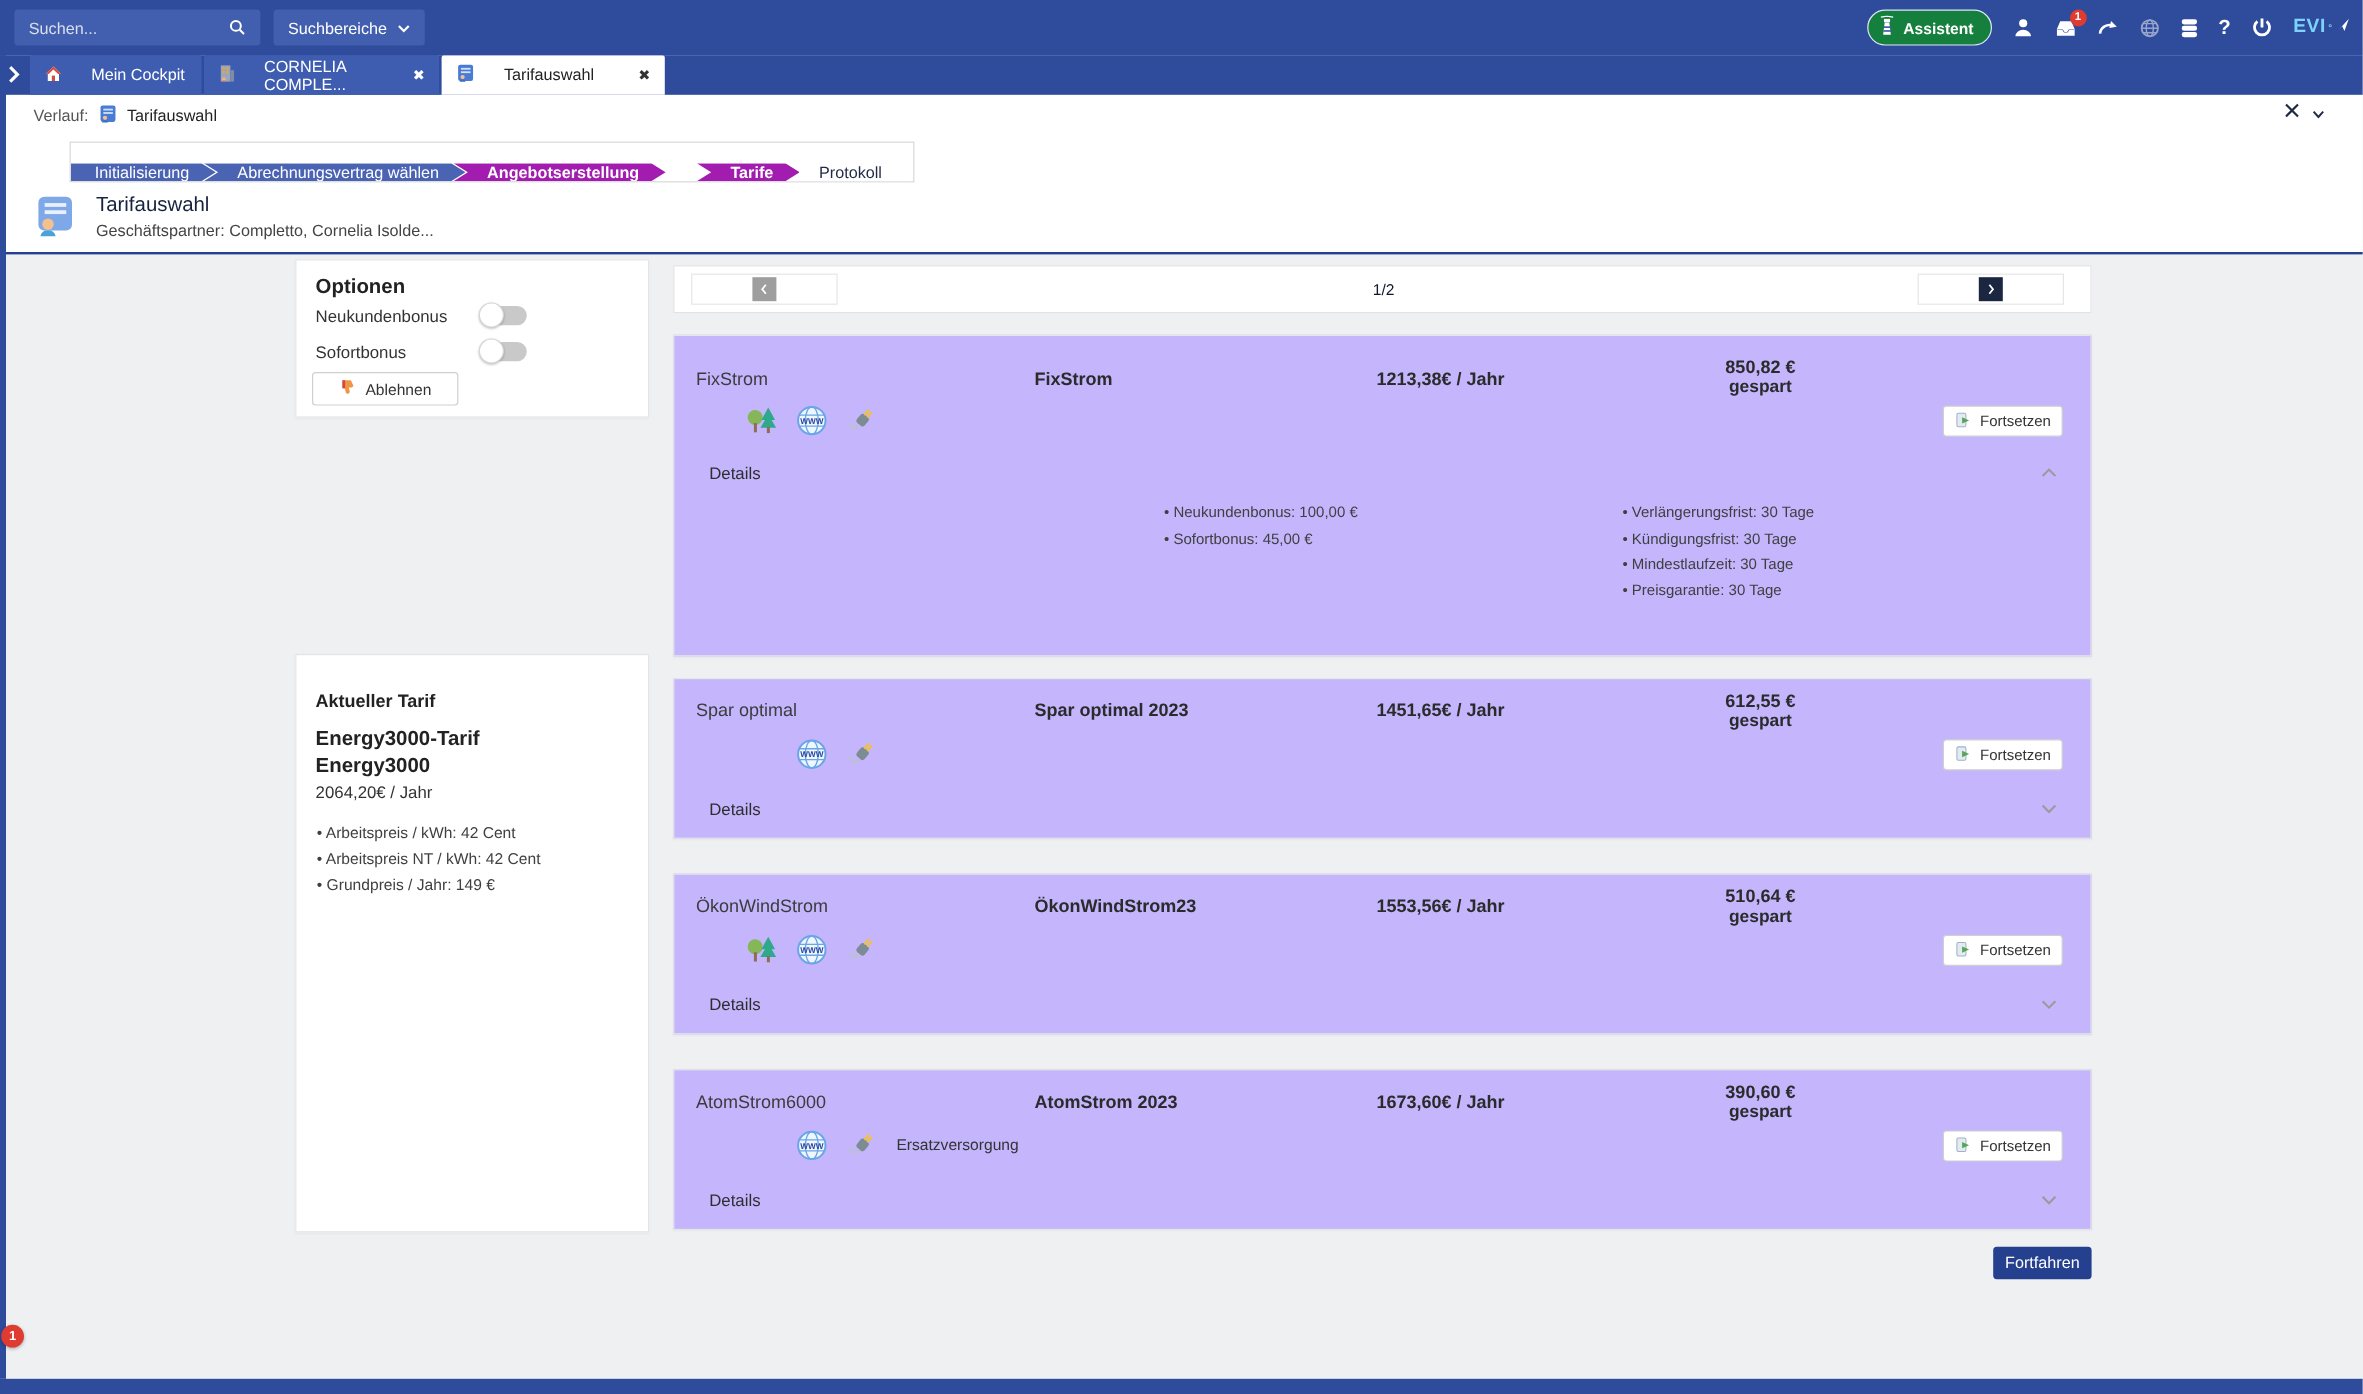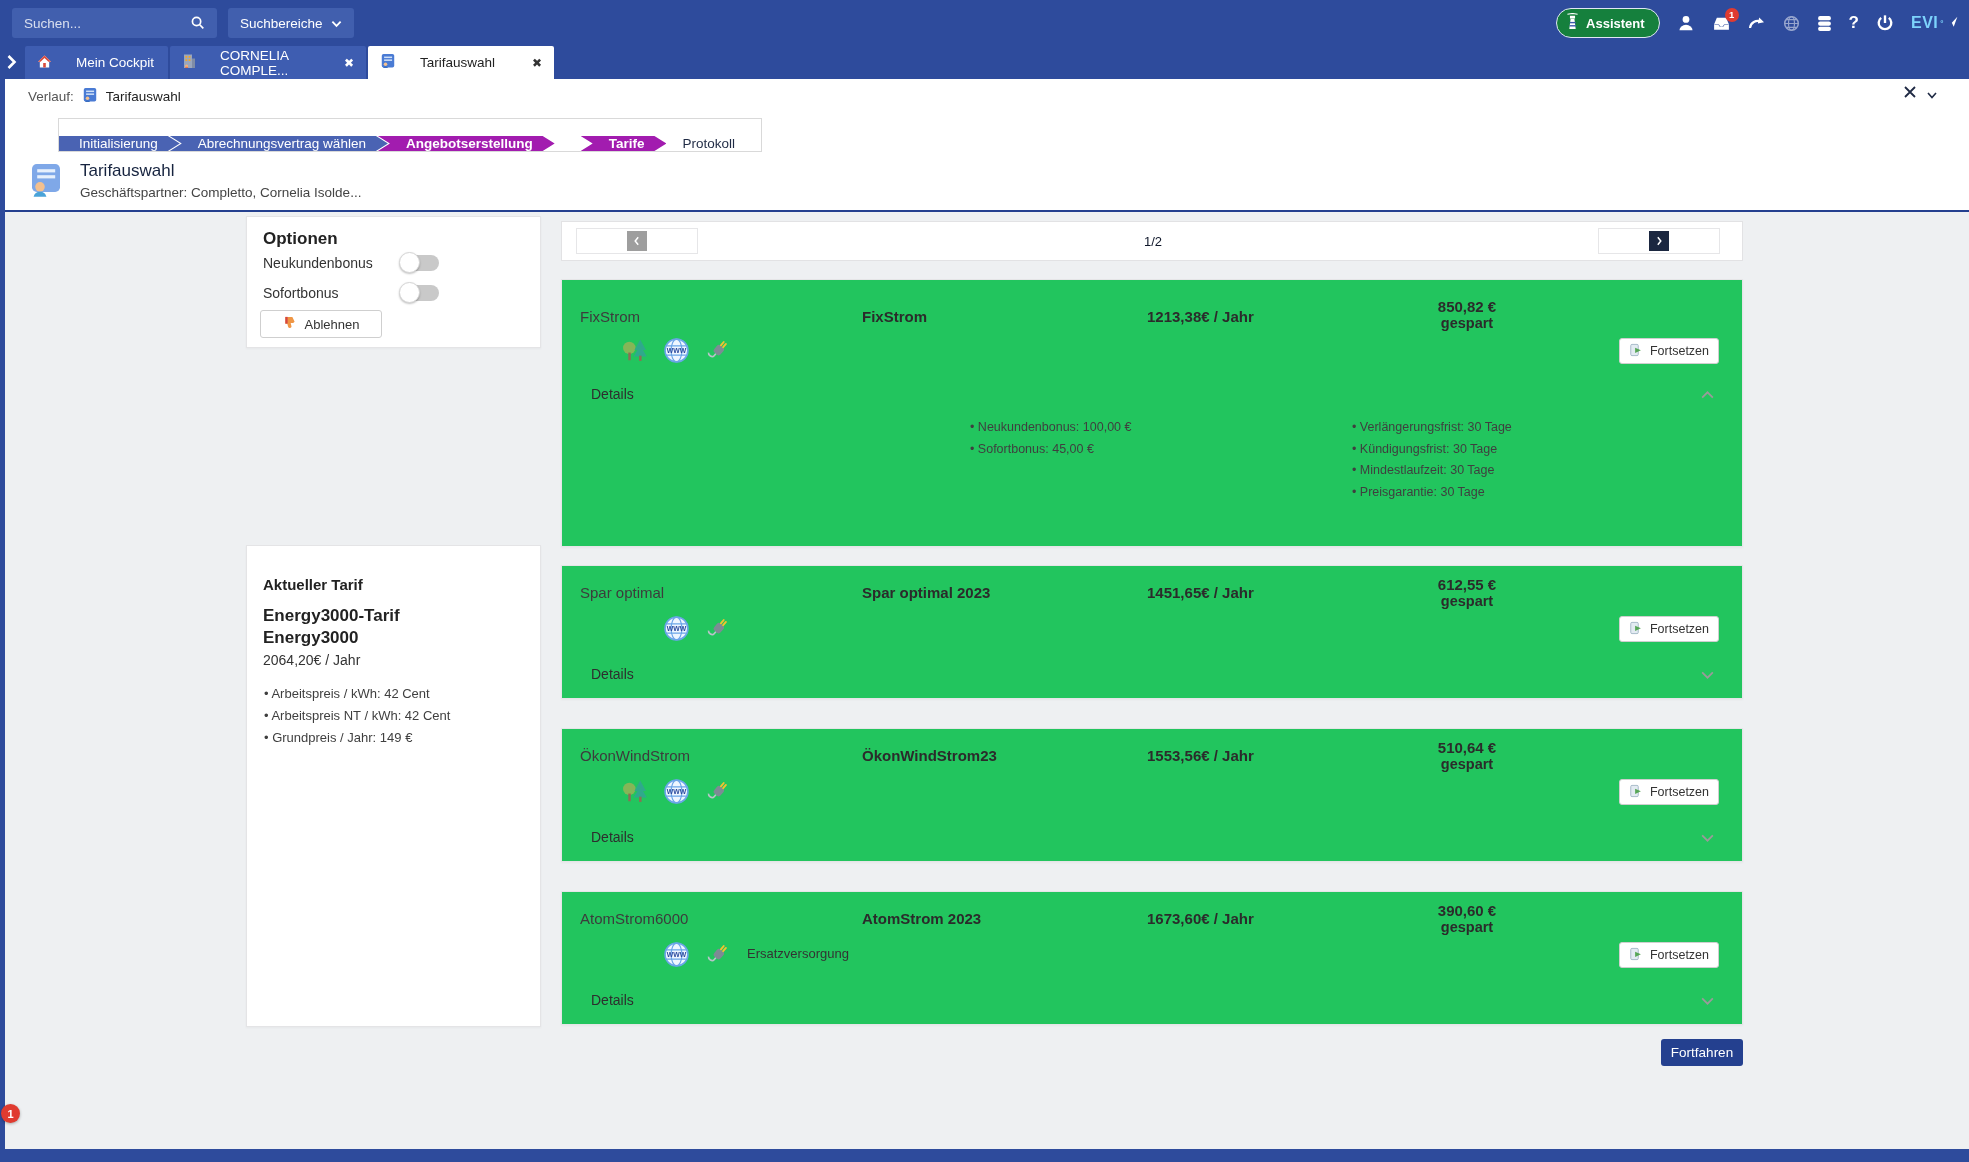--- a/index.html
+++ b/index.html
@@ -89,21 +89,21 @@
 
   
   .main { position:absolute; left:561px; top:212px; width:1182px; height:934px; }
   .pagebar { position:absolute; left:0; top:9px; width:1182px; height:40px; background:#fff; border:1px solid #e2e2e4; }
   .page-btn { position:absolute; top:6px; width:122px; height:26px; background:#fff; border:1px solid #e6e6e8; display:flex; align-items:center; justify-content:center; cursor:pointer; }
   .page-btn .sq { width:20px; height:20px; display:flex; align-items:center; justify-content:center; }
   .page-btn.prev { left:14px; } .page-btn.prev .sq { background:#9e9e9e; }
   .page-btn.next { left:1036px; } .page-btn.next .sq { background:#1b2740; }
   .page-ind { position:absolute; left:0; top:12px; width:1182px; text-align:center; font-size:13px; color:#0f172a; }
 
-  .card { position:absolute; left:0; width:1182px; background:#22c55e; border:1px solid #e5e5e7; box-shadow:0 1px 2px rgba(0,0,0,.04); }
+  .card { position:absolute; left:0; width:1182px; background:#c4b5fd; border:1px solid #e5e5e7; box-shadow:0 1px 2px rgba(0,0,0,.04); }
   .card1 { top:67px;  height:268px; }
   .card2 { top:353px; height:134px; }
   .card3 { top:516px; height:134px; }
   .card4 { top:679px; height:134px; }
   .t-name  { position:absolute; left:18px; font-size:15px; color:#3c3c3c; }
   .t-disp  { position:absolute; left:300px; font-size:15px; font-weight:bold; color:#2b2b2b; }
   .t-price { position:absolute; left:585px; font-size:15px; font-weight:bold; color:#2b2b2b; }
   .t-saved { position:absolute; left:830px; width:150px; text-align:center; font-size:15px; font-weight:bold; color:#2b2b2b; }
   .t-saved .lbl { font-size:14.5px; }
   .icon-slot { position:absolute; width:28px; height:28px; display:flex; align-items:center; justify-content:center; }

